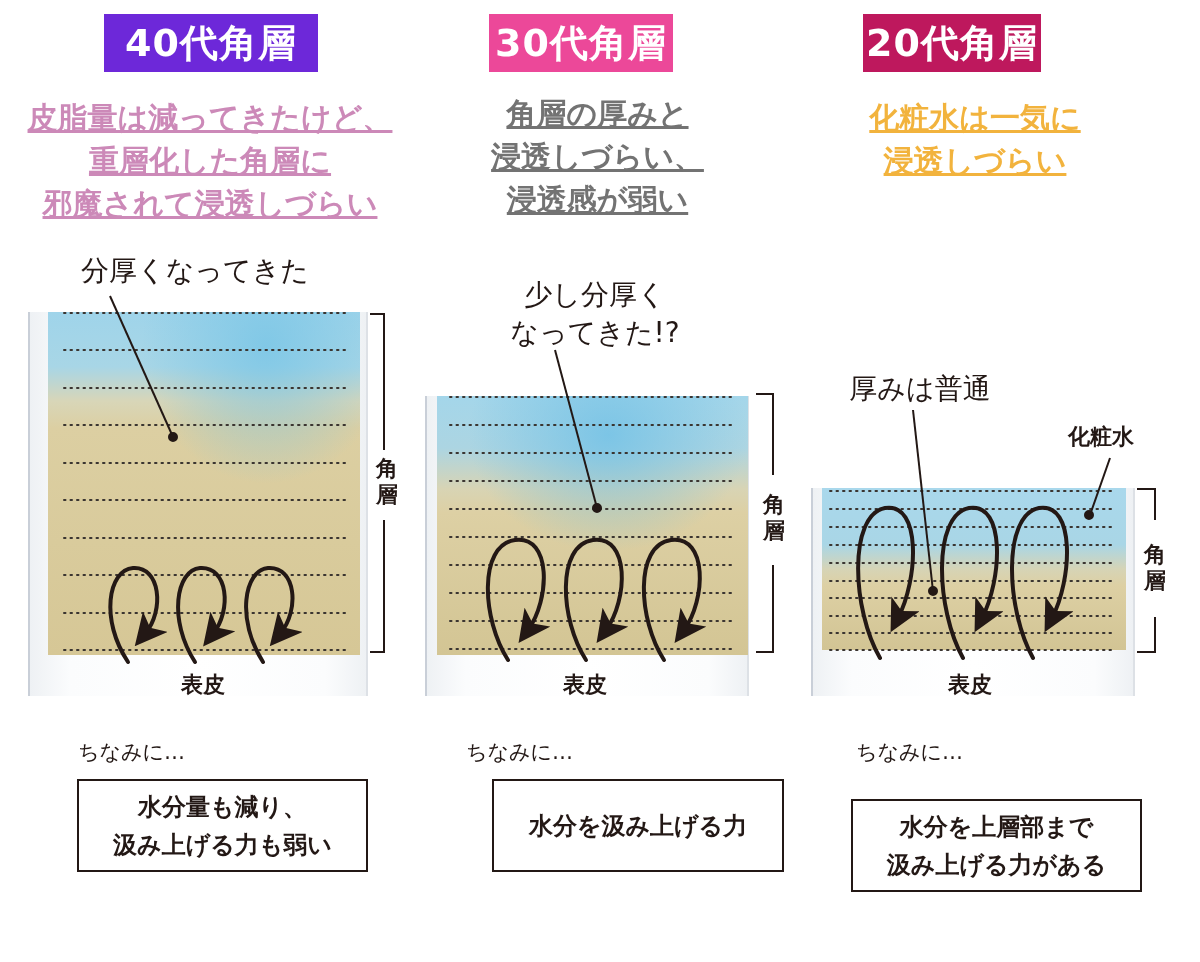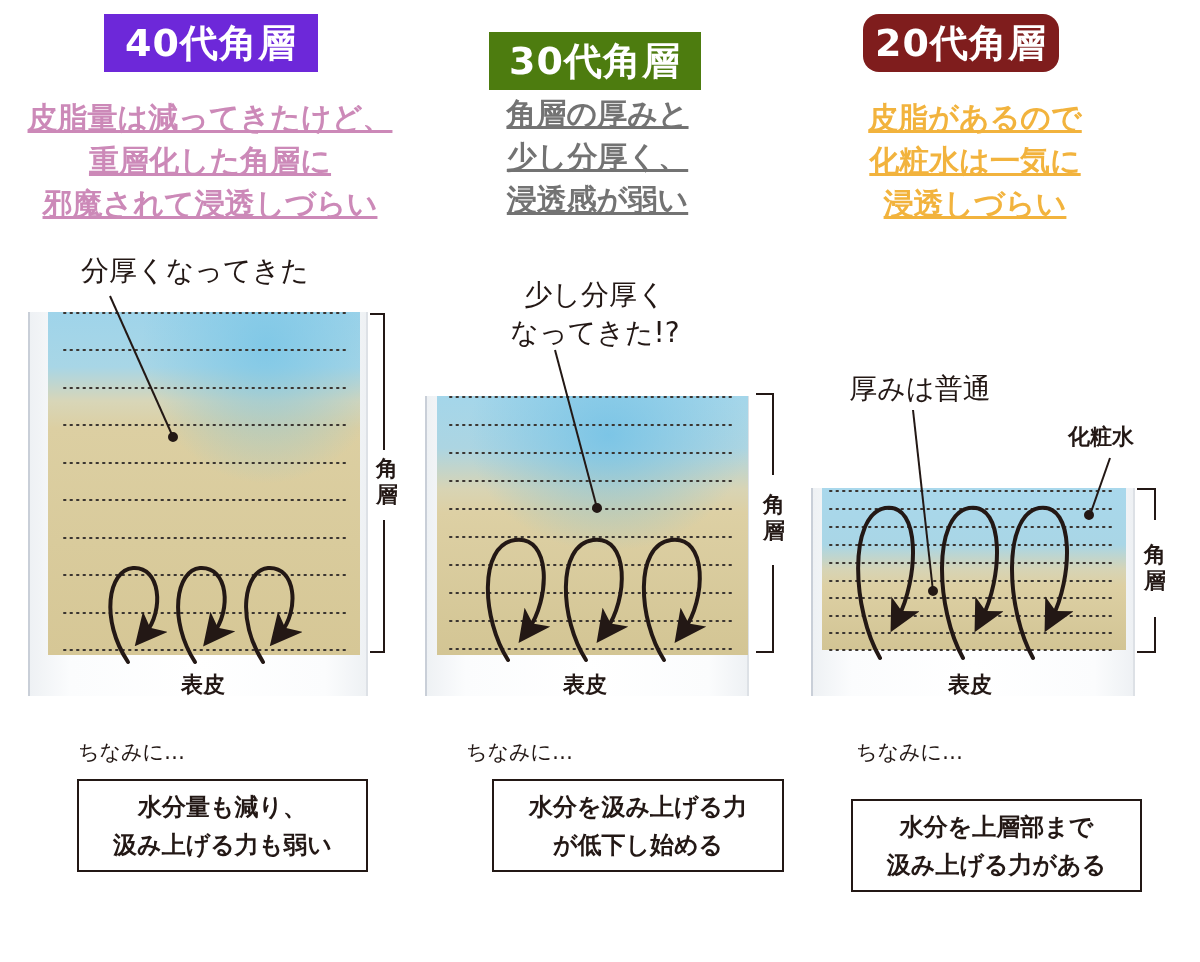--- a/index.html
+++ b/index.html
@@ -49,26 +49,26 @@
       <radialGradient id="b40" cx="0.7" cy="0.1" r="0.4">
         <stop offset="0" stop-color="#78c5e6" stop-opacity="0.8"></stop>
         <stop offset="1" stop-color="#78c5e6" stop-opacity="0"></stop>
       </radialGradient>
     </defs>
     <rect width="312" height="343" fill="url(#g40)"></rect>
     <rect width="312" height="343" fill="url(#b40)"></rect>
   </svg>
 </div>
 
-<div class="badge" style="left:489px; top:14px; width:212px; background:#4d7c0f;margin-top:18px;">
+<div class="badge" style="left:489px; top:14px; width:184px; background:#ec4899;">
   <span>30代角層</span>
 </div>
 <div class="headline" style="left:420px; top:92px; width:355px; color:#737373;">
   <div>角層の厚みと</div>
-  <div>少し分厚く、</div>
+  <div>浸透しづらい、</div>
   <div>浸透感が弱い</div>
 </div>
 <div class="callout" style="left:470px; top:276px; width:250px;">
   <div>少し分厚く</div>
   <div>なってきた!?</div>
 </div>
 
 <div class="glass" style="left:425px; top:396px; width:320px; height:300px;"></div>
 <div class="sample" style="left:437px; top:396px; width:311px; height:259px;">
   <svg width="311" height="259">
@@ -83,25 +83,24 @@
       <radialGradient id="b30" cx="0.55" cy="0.15" r="0.45">
         <stop offset="0" stop-color="#74c2e6" stop-opacity="0.85"></stop>
         <stop offset="1" stop-color="#74c2e6" stop-opacity="0"></stop>
       </radialGradient>
     </defs>
     <rect width="311" height="259" fill="url(#g30)"></rect>
     <rect width="311" height="259" fill="url(#b30)"></rect>
   </svg>
 </div>
 
-<div class="badge" style="left:863px; top:14px; width:196px; background:#7f1d1d;border-radius:16px;">
+<div class="badge" style="left:863px; top:14px; width:178px; background:#be185d;">
   <span>20代角層</span>
 </div>
 <div class="headline" style="left:800px; top:96px; width:350px; color:#f2b33d;">
-  <div>皮脂があるので</div>
   <div>化粧水は一気に</div>
   <div>浸透しづらい</div>
 </div>
 <div class="callout" style="left:820px; top:370px; width:200px;">
   <div>厚みは普通</div>
 </div>
 <div class="small-label" style="left:1068px; top:422px;">化粧水</div>
 
 <div class="glass" style="left:811px; top:488px; width:320px; height:208px;"></div>
 <div class="sample" style="left:822px; top:488px; width:304px; height:162px;">
@@ -222,21 +221,20 @@
   <div>
     <div>水分量も減り、</div>
     <div>汲み上げる力も弱い</div>
   </div>
 </div>
 
 <div class="note-lead" style="left:466px; top:738px;">ちなみに…</div>
 <div class="note-box" style="left:492px; top:779px; width:292px; height:93px;">
   <div>
     <div>水分を汲み上げる力</div>
-    <div>が低下し始める</div>
   </div>
 </div>
 
 <div class="note-lead" style="left:856px; top:738px;">ちなみに…</div>
 <div class="note-box" style="left:851px; top:799px; width:291px; height:93px;">
   <div>
     <div>水分を上層部まで</div>
     <div>汲み上げる力がある</div>
   </div>
 </div>

